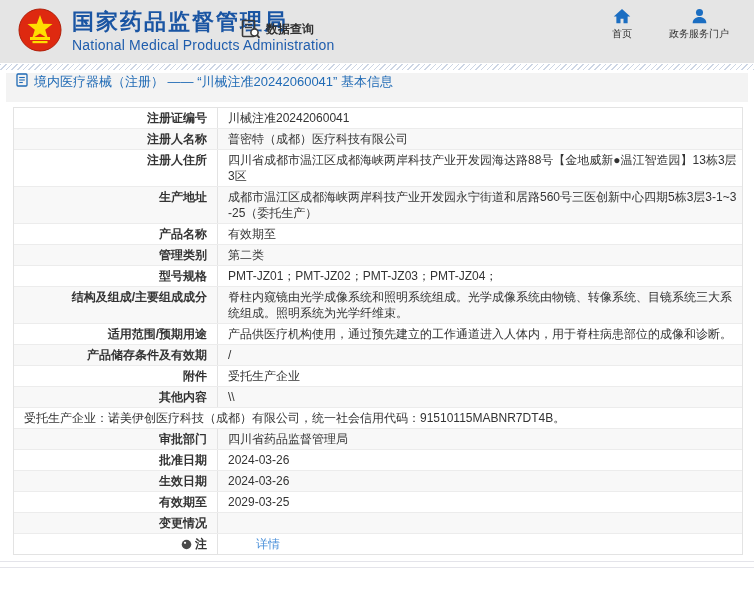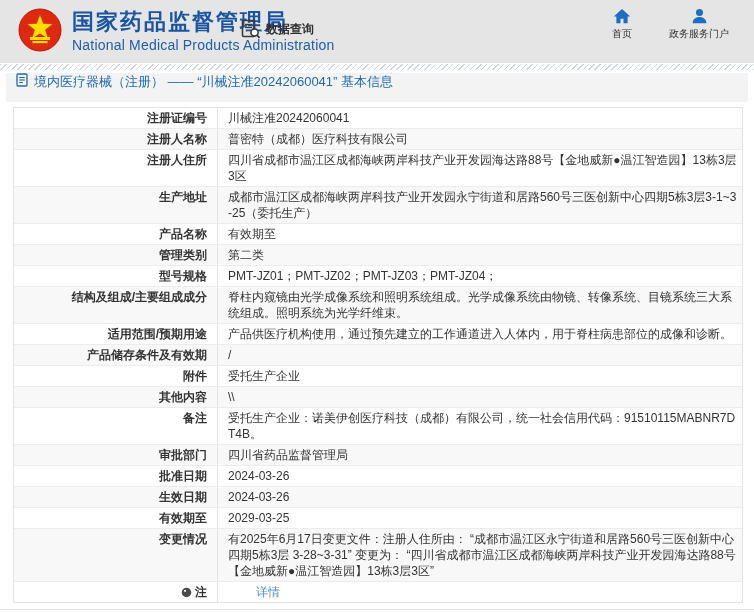--- a/index.html
+++ b/index.html
@@ -189,24 +189,20 @@
 
   <div class="row">
     <div class="cell-label">
 
       <span class="lbl-txt">其他内容</span>
     </div>
     <div class="cell-value">\\</div>
   </div>
 
   <div class="row">
-    <div class="cell-label">
-
-      <span class="lbl-txt">备注</span>
-    </div>
     <div class="cell-value">受托生产企业：诺美伊创医疗科技（成都）有限公司，统一社会信用代码：91510115MABNR7DT4B。</div>
   </div>
 
   <div class="row">
     <div class="cell-label">
 
       <span class="lbl-txt">审批部门</span>
     </div>
     <div class="cell-value">四川省药品监督管理局</div>
   </div>
@@ -233,21 +229,20 @@
       <span class="lbl-txt">有效期至</span>
     </div>
     <div class="cell-value">2029-03-25</div>
   </div>
 
   <div class="row">
     <div class="cell-label">
 
       <span class="lbl-txt">变更情况</span>
     </div>
-    <div class="cell-value">有2025年6月17日变更文件：注册人住所由： “成都市温江区永宁街道和居路560号三医创新中心四期5栋3层 3-28~3-31” 变更为： “四川省成都市温江区成都海峡两岸科技产业开发园海达路88号【金地威新●温江智造园】13栋3层3区”</div>
   </div>
 
   <div class="row">
     <div class="cell-label">
       <svg class="note-dot" viewBox="0 0 12 12" style="display: inline-block;">
         <circle cx="6" cy="6" r="5.2" fill="#4a4a4a"></circle>
         <circle cx="4.4" cy="4.2" r="1.2" fill="#ffffff"></circle>
       </svg>
       <span class="lbl-txt">注</span>
     </div>

